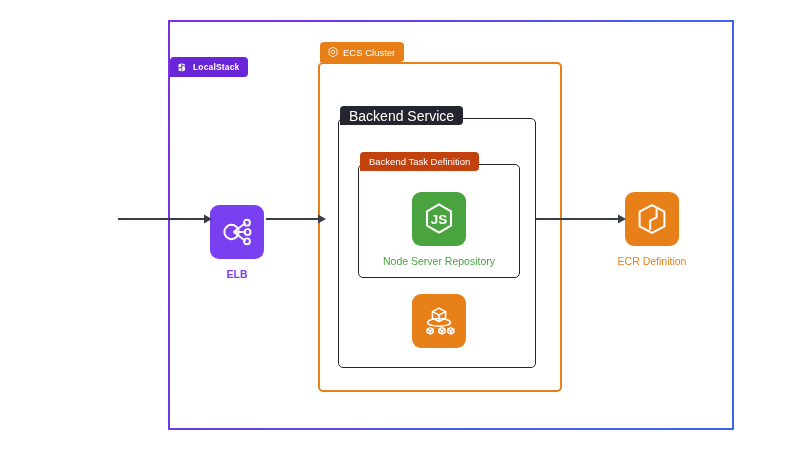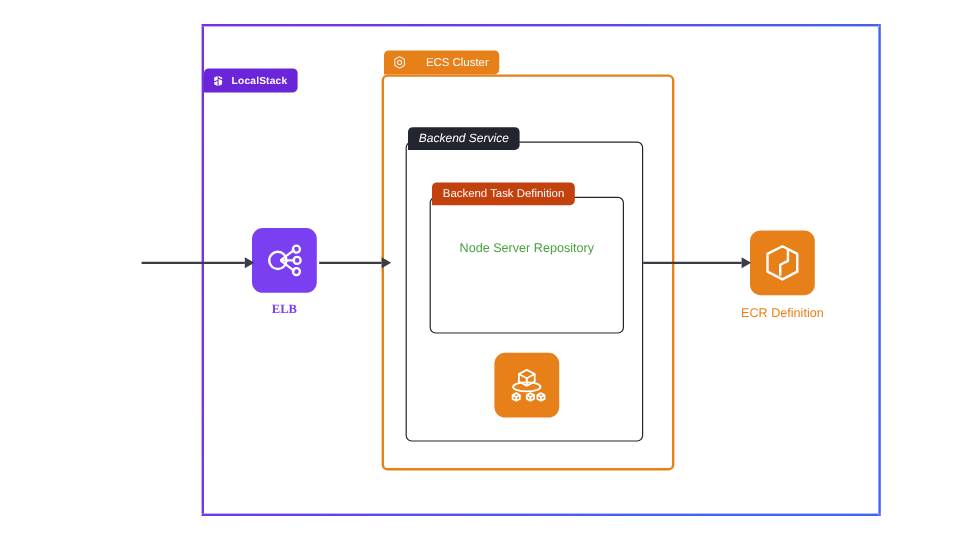--- a/index.html
+++ b/index.html
@@ -64,21 +64,21 @@
     border-radius: 5px;
     box-sizing: border-box;
     background: transparent;
   }
   #ecs-cluster-badge {
     position: absolute;
     left: 320px;
     top: 62px;
     display: flex;
     align-items: center;
-    gap: 16px;
+    gap: 4px;
     height: 20px;
     padding: 0 9px 0 7px;
     background: #e8801a;
     border-radius: 4px 4px 4px 0;
     box-sizing: border-box;
     transform: translateY(-20px);
   }
   #ecs-cluster-badge .ecs-text {
     color: #ffffff;
     font-size: 9.5px;
@@ -105,23 +105,22 @@
     align-items: center;
     height: 19px;
     padding: 0 9px;
     background: #23262e;
     border-radius: 4px 4px 4px 0;
     box-sizing: border-box;
     transform: translateY(-6px);
   }
   #backend-service-badge .bs-text {
     color: #ffffff;
-    font-size: 10px;
-    white-space: nowrap;
-    font-style: italic;
+    font-size: 14px;
+    white-space: nowrap;
   }
 
   
   #task-def-box {
     position: absolute;
     left: 358px;
     top: 164px;
     width: 162px;
     height: 114px;
     border: 1.6px solid #23262e;
@@ -174,21 +173,21 @@
   #node-user {
     left: 52px;
     top: 186px;
     width: 76px;
   }
   #node-user .node-label {
     color: #2e3138;
     margin-top: 12px;
   }
 
-  #node-elb { left: 210px; top: 190px; width: 54px; font-family: Liberation Serif, serif; }
+  #node-elb { left: 210px; top: 205px; width: 54px; }
   #node-elb .node-tile { background: #7b3ff2; }
   #node-elb .node-label { color: #7b3ff2; font-weight: bold; }
 
   #node-ecr { left: 625px; top: 192px; width: 54px; }
   #node-ecr .node-tile { background: #e8801a; }
   #node-ecr .node-label { color: #e8801a; }
 
   #node-nodejs { left: 412px; top: 192px; width: 54px; }
   #node-nodejs .node-tile { background: #4aa css; }
   #node-nodejs .node-tile { background: #49a33f; }
@@ -264,20 +263,28 @@
           <circle cx="28.6" cy="8.1" r="3.1" fill="none" stroke="#ffffff" stroke-width="2"></circle>
           <circle cx="29.2" cy="18" r="3.1" fill="none" stroke="#ffffff" stroke-width="2"></circle>
           <circle cx="28.6" cy="27.9" r="3.1" fill="none" stroke="#ffffff" stroke-width="2"></circle>
         </svg>
       </span>
     </div>
     <div class="node-label">ELB</div>
   </div>
 
   <div class="node" id="node-nodejs">
+    <div class="node-tile">
+      <span style="display:flex;">
+        <svg width="36" height="36" viewBox="0 0 36 36" aria-hidden="true">
+          <path d="M18 3.4 L30 10.4 L30 24.6 L18 31.6 L6 24.6 L6 10.4 Z" fill="none" stroke="#ffffff" stroke-width="2.1" stroke-linejoin="round"></path>
+          <text x="18" y="23.2" font-family="Liberation Sans, sans-serif" font-size="13.5" font-weight="bold" fill="#ffffff" text-anchor="middle">JS</text>
+        </svg>
+      </span>
+    </div>
     <div class="node-label">Node Server Repository</div>
   </div>
 
   <div class="node" id="node-ecs-service">
     <div class="node-tile">
       <span style="display:flex;">
         <svg width="36" height="36" viewBox="0 0 36 36" aria-hidden="true">
           <g fill="none" stroke="#ffffff" stroke-width="1.5" stroke-linejoin="round">
             <path d="M18 5.2 L24.6 8.7 L24.6 15 L18 18.5 L11.4 15 L11.4 8.7 Z"></path>
             <path d="M11.4 8.7 L18 12.2 L24.6 8.7"></path>

